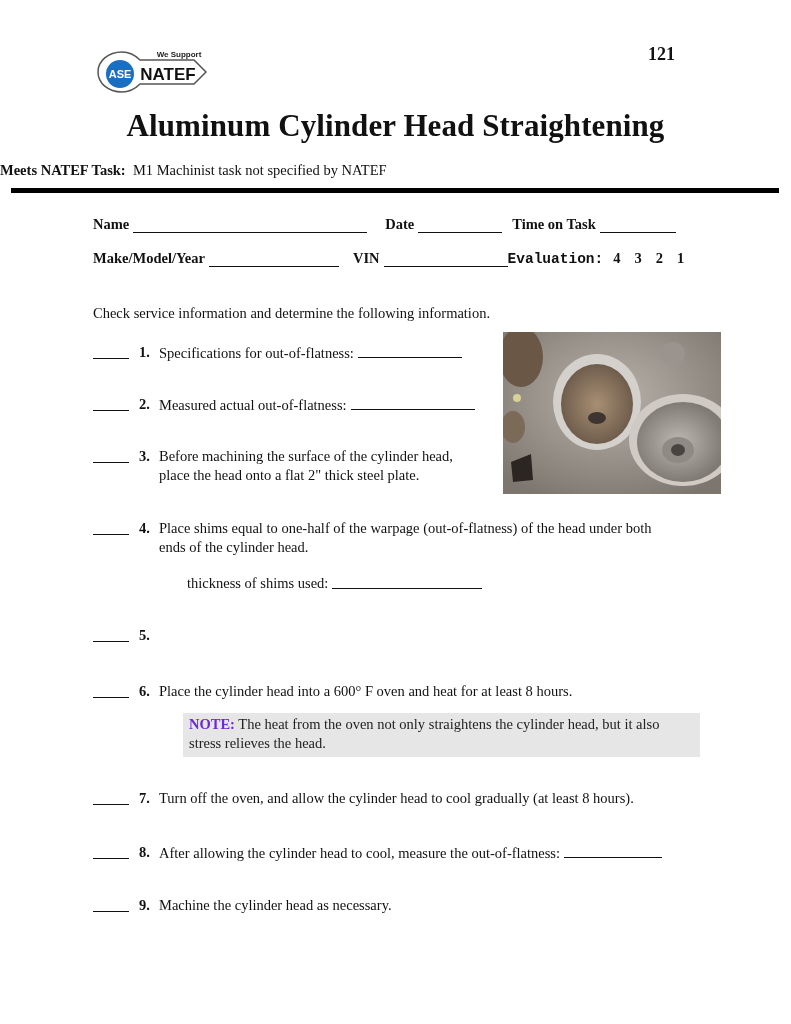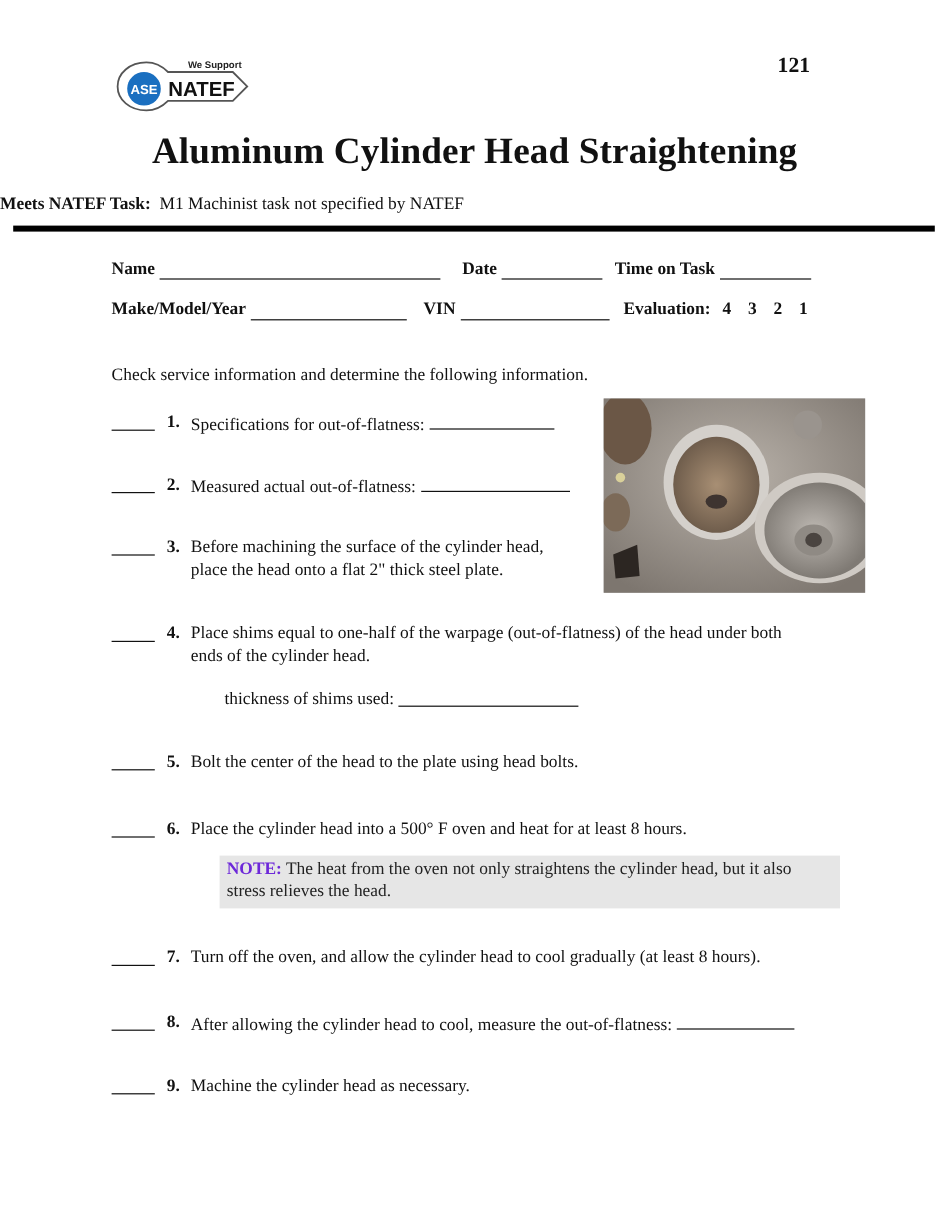--- a/index.html
+++ b/index.html
@@ -64,21 +64,21 @@
   <span class="blank" style="width:84px;"></span>
   <span style="margin-left:10px;">Time on Task</span>
   <span class="blank" style="width:76px;"></span>
 </div>
 
 <div class="abs field-row" style="top:250px;">
   <span>Make/Model/Year</span>
   <span class="blank" style="width:130px;"></span>
   <span style="margin-left:14px;">VIN</span>
   <span class="blank" style="width:124px;"></span>
-  <span style="margin-left:12px;">Evaluation:</span>
+  <span style="font-family:Liberation Mono, monospace;">Evaluation:</span>
   <span class="eval-num" style="margin-left:10px;">4</span>
   <span class="eval-num">3</span>
   <span class="eval-num">2</span>
   <span class="eval-num">1</span>
 </div>
 
 <div class="abs intro">Check service information and determine the following information.</div>
 
 <div class="abs photo" title="Close-up photo of aluminum cylinder head combustion chamber and valve seats">
   <svg width="218" height="162" viewBox="0 0 218 162">
@@ -142,27 +142,26 @@
   </span>
 </div>
 <div class="abs step" style="top:574px; left:187px;">
   <span>thickness of shims used:</span>
     <span class="line-blank" style="width:150px;"></span>
 </div>
 
 <div class="abs step" style="top:626px;">
   <span class="check"></span>
   <span class="num">5.</span>
-  <span class="text">Bolt the center of the head to the plate using head bolts.</span>
 </div>
 
 <div class="abs step" style="top:682px;">
   <span class="check"></span>
   <span class="num">6.</span>
-  <span class="text">Place the cylinder head into a 500° F oven and heat for at least 8 hours.</span>
+  <span class="text">Place the cylinder head into a 600° F oven and heat for at least 8 hours.</span>
 </div>
 
 <div class="abs note">
   <b>NOTE:</b><span> The heat from the oven not only straightens the cylinder head, but it also stress relieves the head.</span>
 </div>
 
 <div class="abs step" style="top:789px;">
   <span class="check"></span>
   <span class="num">7.</span>
   <span class="text">Turn off the oven, and allow the cylinder head to cool gradually (at least 8 hours).</span>

